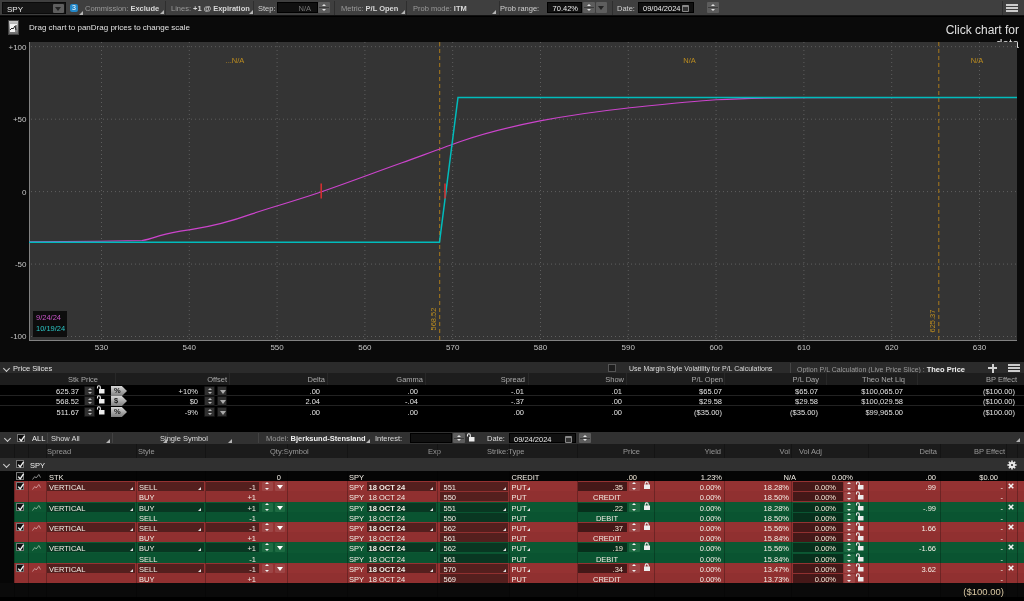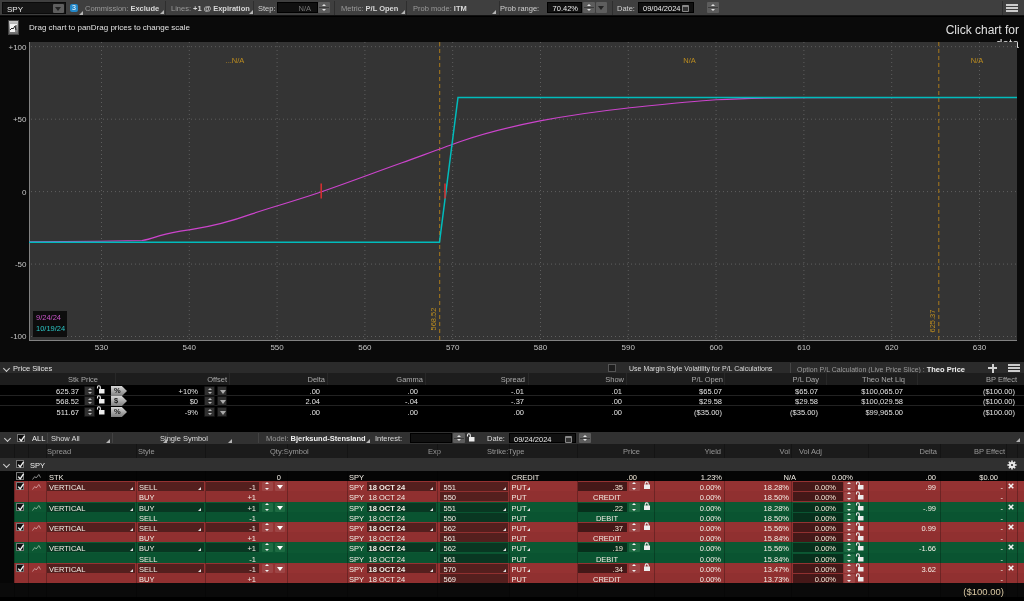--- a/index.html
+++ b/index.html
@@ -566,21 +566,21 @@
         <use href="#lockc"></use>
       </svg>
   <span class="yld">0.00%</span>
       <span class="vol">15.56%</span>
   <div class="cell ired" style="left:793px;width:50px"></div>
       <span class="vaj">0.00%</span>
   <div class="spc spcr" style="left:843.5px"></div>
   <svg class="a" style="left:855px;top:0" width="9" height="9">
         <use href="#locko"></use>
       </svg>
-  <span class="dlt">0.99</span>
+  <span class="dlt">1.66</span>
       <span class="dsh">-</span>
   <svg class="a" style="left:1007.5px;top:2px" width="6" height="6">
         <use href="#xm" stroke="#f5f5f5"></use>
       </svg>
 </div>
 <div class="tr red2" style="top:532px;height:10px">
   <span class="sidec">BUY</span>
       <span class="qs">+1</span>
       <span class="spy">SPY</span>
       <span class="expd">18 OCT 24</span>

